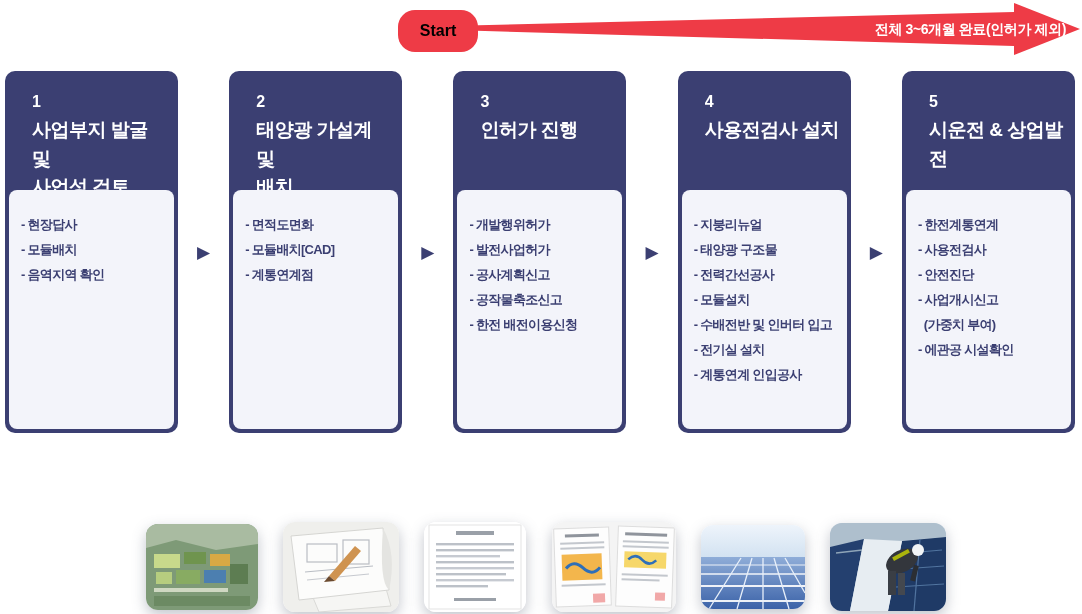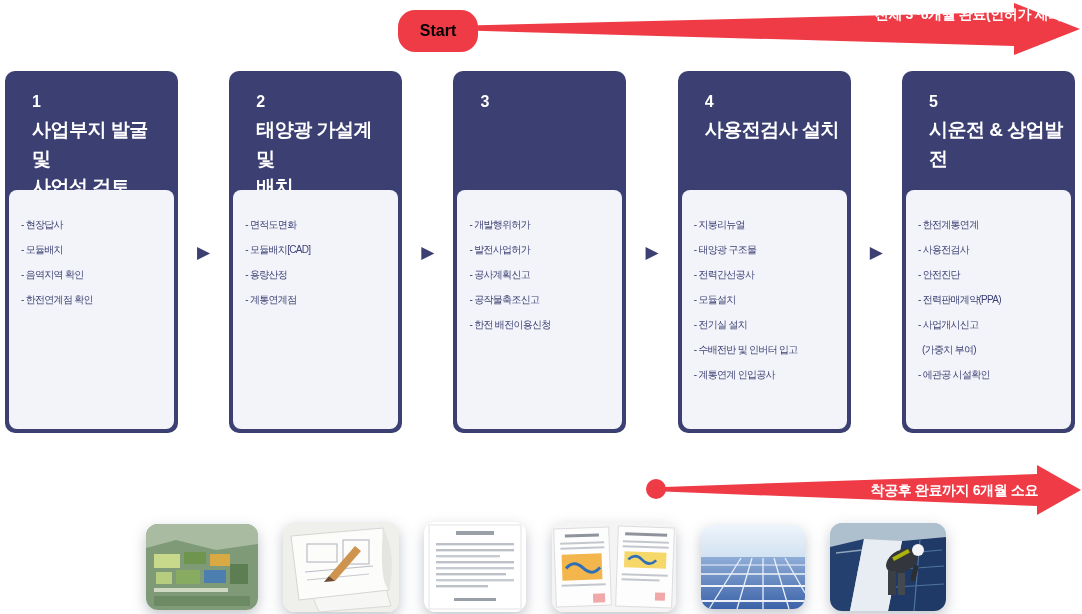--- a/index.html
+++ b/index.html
@@ -7,35 +7,35 @@
           font-family:"Liberation Sans","DejaVu Sans",sans-serif;overflow:hidden;}
 
   
   .start-pill{position:absolute;left:398px;top:10px;width:80px;height:42px;border-radius:17px;
               background:var(--red);color:#000000;font-size:16px;font-weight:bold;
               display:flex;align-items:center;justify-content:center;z-index:3;}
   .top-arrow-wrap{position:absolute;left:462px;top:0;width:620px;height:58px;z-index:2;}
   .bottom-arrow-wrap{position:absolute;left:645px;top:462px;width:437px;height:56px;z-index:2;}
   .arrow-label{position:absolute;color:#ffffff;font-weight:bold;font-size:14px;
                white-space:nowrap;letter-spacing:-0.4px;}
-  .top-arrow-wrap .arrow-label{right:16px;top:6px;}
+  .top-arrow-wrap .arrow-label{right:16px;top:21px;}
   .bottom-arrow-wrap .arrow-label{right:44px;top:20px;}
 
   
   .cards-row{position:absolute;left:5px;top:71px;width:1070px;height:362px;
              display:flex;justify-content:space-between;}
   .step-arrow{align-self:center;color:var(--navy);font-size:17px;line-height:1;flex:none;}
   .card{width:173px;flex:none;background:var(--navy);border-radius:10px;
         display:flex;flex-direction:column;box-sizing:border-box;}
   .card-header{height:119px;flex:none;padding:22px 10px 0 27px;box-sizing:border-box;color:#fff;}
   .card-number{font-size:16px;font-weight:bold;margin-bottom:5px;}
   .card-title{font-size:19px;font-weight:bold;line-height:1.5;white-space:pre-line;letter-spacing:-0.5px;}
   .card-body{flex:1;margin:0 4px 4px;background:var(--card_body);border-radius:8px;
              padding:22px 2px 0 12px;overflow:hidden;}
-  .card-item{color:var(--navy);font-size:10px;font-weight:400;line-height:25px;
+  .card-item{color:var(--navy);font-size:13px;font-weight:700;line-height:25px;
              white-space:pre;letter-spacing:-0.7px;}
 
   
   .thumbs-row{position:absolute;left:146px;top:522px;width:800px;height:90px;
               display:flex;justify-content:space-between;align-items:center;}
   .thumb{border-radius:12px;overflow:hidden;box-shadow:0 5px 14px rgba(80,90,110,.35);
          background:#fff;flex:none;}
   .thumb svg{display:block;}
 </style>
 </head>
@@ -57,92 +57,82 @@
     <div class="card">
       <div class="card-header">
         <div class="card-number">1</div>
         <div class="card-title">사업부지 발굴 및
 사업성 검토</div>
       </div>
       <div class="card-body">
           <div class="card-item">- 현장답사</div>
           <div class="card-item">- 모듈배치</div>
           <div class="card-item">- 음역지역 확인</div>
-          <div class="card-item">- 한전연계점 확인</div>
         </div>
     </div>
   <span class="step-arrow">▶</span>
     <div class="card">
       <div class="card-header">
         <div class="card-number">2</div>
         <div class="card-title">태양광 가설계 및
 배치</div>
       </div>
       <div class="card-body">
           <div class="card-item">- 면적도면화</div>
           <div class="card-item">- 모듈배치[CAD]</div>
-          <div class="card-item">- 용량산정</div>
           <div class="card-item">- 계통연계점</div>
         </div>
     </div>
   <span class="step-arrow">▶</span>
     <div class="card">
       <div class="card-header">
         <div class="card-number">3</div>
+        <div class="card-title">인허가 진행</div>
       </div>
       <div class="card-body">
           <div class="card-item">- 개발행위허가</div>
           <div class="card-item">- 발전사업허가</div>
           <div class="card-item">- 공사계획신고</div>
           <div class="card-item">- 공작물축조신고</div>
           <div class="card-item">- 한전 배전이용신청</div>
         </div>
     </div>
   <span class="step-arrow">▶</span>
     <div class="card">
       <div class="card-header">
         <div class="card-number">4</div>
         <div class="card-title">사용전검사 설치</div>
       </div>
       <div class="card-body">
           <div class="card-item">- 지붕리뉴얼</div>
           <div class="card-item">- 태양광 구조물</div>
           <div class="card-item">- 전력간선공사</div>
           <div class="card-item">- 모듈설치</div>
+          <div class="card-item">- 수배전반 및 인버터 입고</div>
           <div class="card-item">- 전기실 설치</div>
-          <div class="card-item">- 수배전반 및 인버터 입고</div>
           <div class="card-item">- 계통연계 인입공사</div>
         </div>
     </div>
   <span class="step-arrow">▶</span>
     <div class="card">
       <div class="card-header">
         <div class="card-number">5</div>
         <div class="card-title">시운전 &amp; 상업발전</div>
       </div>
       <div class="card-body">
           <div class="card-item">- 한전계통연계</div>
           <div class="card-item">- 사용전검사</div>
           <div class="card-item">- 안전진단</div>
-          <div class="card-item">- 전력판매계약(PPA)</div>
           <div class="card-item">- 사업개시신고</div>
           <div class="card-item">  (가중치 부여)</div>
           <div class="card-item">- 에관공 시설확인</div>
         </div>
     </div>
   </div>
 
-  <div class="bottom-arrow-wrap">
-    <svg width="437" height="56" viewBox="0 0 437 56">
-      <circle cx="11" cy="27" r="10" fill="#ee3b46"></circle>
-      <polygon points="19,25 392,12 392,44 19,29.5" fill="#ee3b46"></polygon>
-      <polygon points="392,3 436,28 392,53" fill="#ee3b46"></polygon>
-    </svg>
-    <div class="arrow-label">착공후 완료까지 6개월 소요</div>
-  </div>
 
   <div class="thumbs-row">
 
     <div class="thumb" style="width:112px;height:86px;">
       <svg width="112" height="86" viewBox="0 0 112 86">
         <rect width="112" height="86" fill="#7e9a77"></rect>
         <polygon points="0,0 112,0 112,20 70,26 30,16 0,24" fill="#a9bba1"></polygon>
         <rect x="8" y="30" width="26" height="14" fill="#c8d98b"></rect>
         <rect x="38" y="28" width="22" height="12" fill="#6f944e"></rect>
         <rect x="64" y="30" width="20" height="12" fill="#d9a944"></rect>

